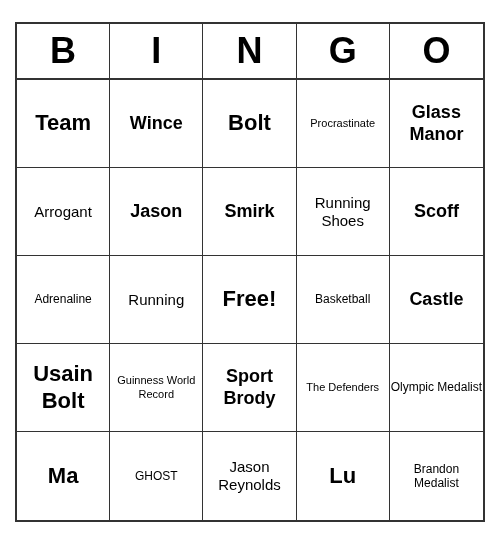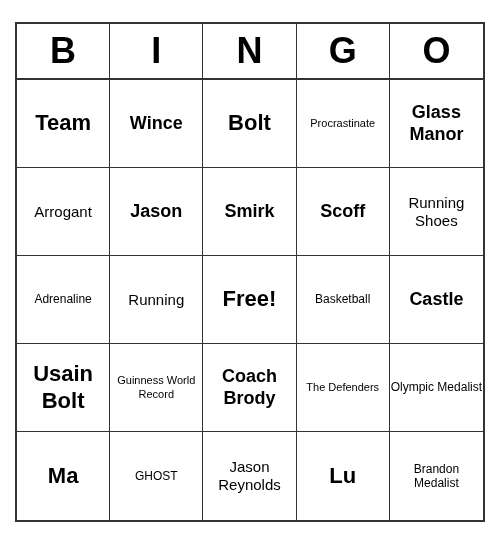--- a/index.html
+++ b/index.html
@@ -88,24 +88,24 @@
       <div class="cell">
         <span class="cell-text normal">Arrogant</span>
       </div>
       <div class="cell">
         <span class="cell-text medium">Jason</span>
       </div>
       <div class="cell">
         <span class="cell-text medium">Smirk</span>
       </div>
       <div class="cell">
-        <span class="cell-text medium">Scoff</span>
+        <span class="cell-text normal">Running Shoes</span>
       </div>
       <div class="cell">
-        <span class="cell-text normal">Running Shoes</span>
+        <span class="cell-text medium">Scoff</span>
       </div>
       <div class="cell">
         <span class="cell-text small">Adrenaline</span>
       </div>
       <div class="cell">
         <span class="cell-text normal">Running</span>
       </div>
       <div class="cell">
         <span class="cell-text free">Free!</span>
       </div>
@@ -115,21 +115,21 @@
       <div class="cell">
         <span class="cell-text medium">Castle</span>
       </div>
       <div class="cell">
         <span class="cell-text large">Usain Bolt</span>
       </div>
       <div class="cell">
         <span class="cell-text xsmall">Guinness World Record</span>
       </div>
       <div class="cell">
-        <span class="cell-text medium">Coach Brody</span>
+        <span class="cell-text medium">Sport Brody</span>
       </div>
       <div class="cell">
         <span class="cell-text xsmall">The Defenders</span>
       </div>
       <div class="cell">
         <span class="cell-text small">Olympic Medalist</span>
       </div>
       <div class="cell">
         <span class="cell-text large">Ma</span>
       </div>

